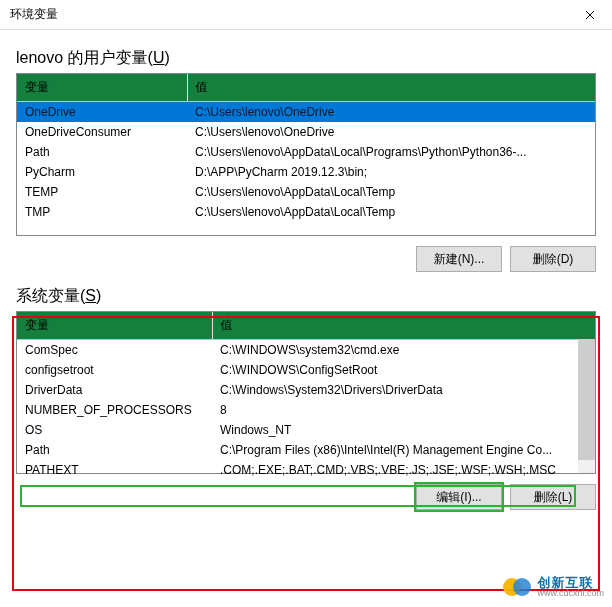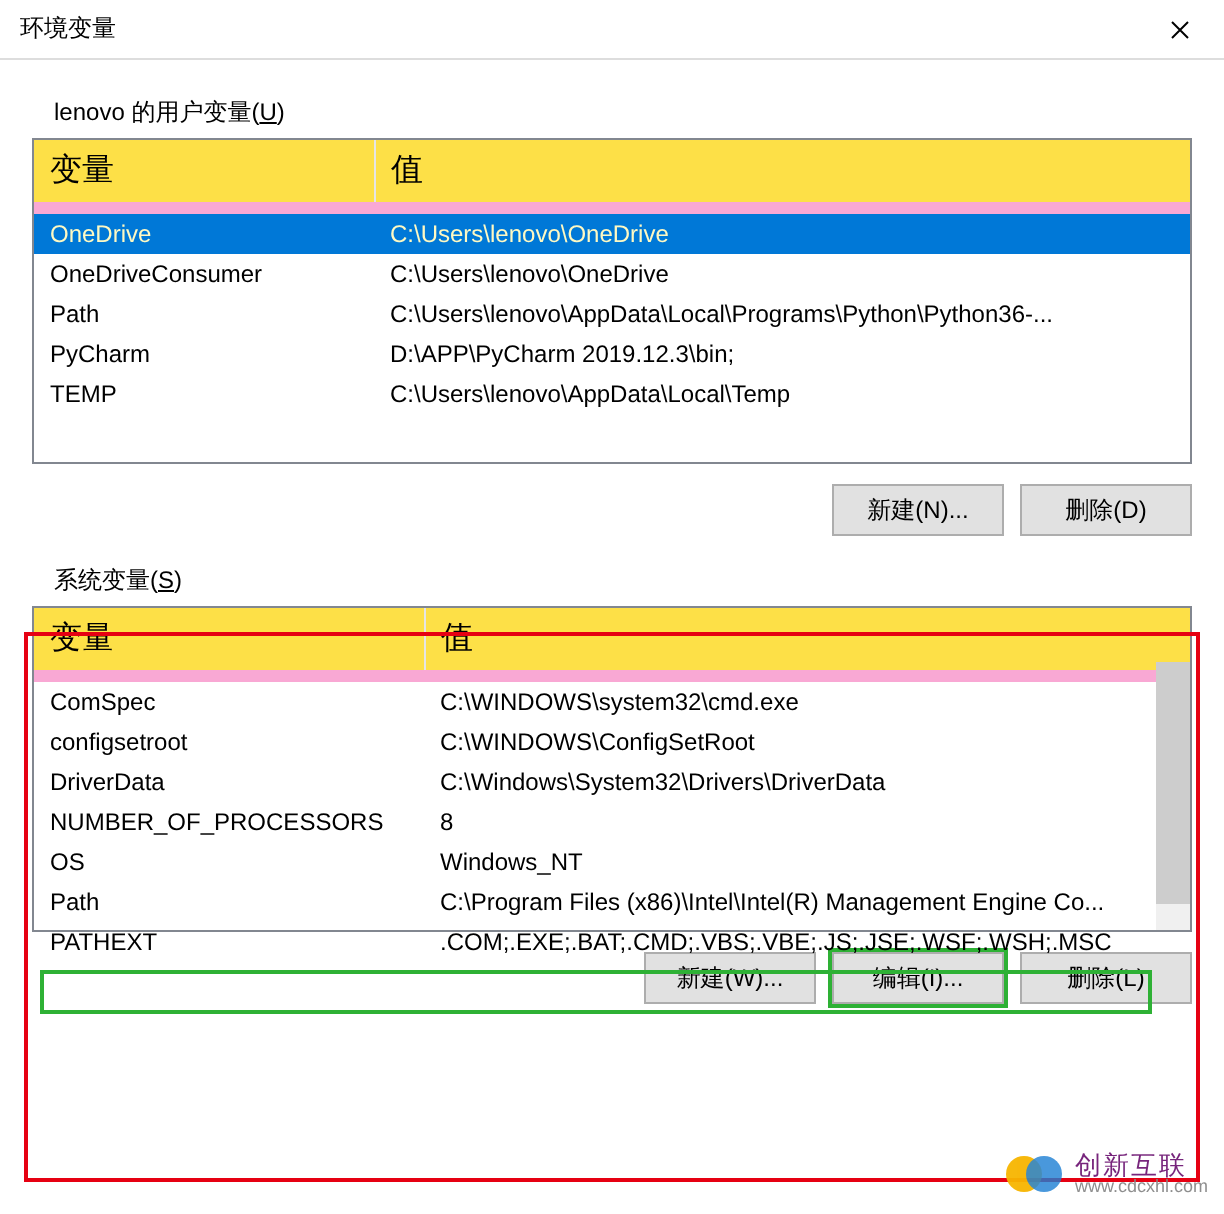--- a/index.html
+++ b/index.html
@@ -34,56 +34,55 @@
   display: flex;
   align-items: center;
   justify-content: center;
   cursor: pointer;
   font-size: 14px;
 }
 .content {
   padding: 10px 16px 0 16px;
 }
 .section-label {
-  font-size: 12px;
+  font-size: 16px;
   margin-bottom: 4px;
   margin-top: 8px;
-  margin-left: 11px;
 }
 .section-label .ul { text-decoration: underline; }
 .table-wrap {
   border: 1px solid #828790;
   background: #fff;
   position: relative;
 }
 .table-wrap.sys { height: 163px; }
 .table-wrap.user { height: 163px; }
 .table {
   width: 100%;
   border-collapse: collapse;
 }
 .table th {
   font-weight: normal;
   text-align: left;
-  font-size: 16px;
+  font-size: 12px;
   padding: 5px 8px;
-  background: #fde047;
-  border-bottom: 6px solid #f9a8d4;
+  background: #15803d;
+  border-bottom: 1px solid #f9a8d4;
   border-right: 1px solid #e5e5e5;
 }
 .table th:last-child { border-right: none; }
 .table td {
   font-size: 12px;
   padding: 3px 8px;
   white-space: nowrap;
   overflow: hidden;
 }
 .table tr.selected td {
   background: #0078d7;
-  color: #fef9c3;
+  color: #0f172a;
 }
 .scroll-track {
   position: absolute;
   right: 0;
   top: 27px;
   bottom: 0;
   width: 17px;
   background: #f0f0f0;
 }
 .scroll-thumb {
@@ -156,21 +155,21 @@
   position: absolute;
   border-radius: 50%;
 }
 .watermark .logo::before {
   width: 18px; height: 18px; background: #f7b500; left: 0; top: 5px;
 }
 .watermark .logo::after {
   width: 18px; height: 18px; background: #1d7fd4; right: 0; top: 5px; opacity: 0.85;
 }
 .watermark-text { display: flex; flex-direction: column; line-height: 1; }
-.watermark-text .cn { font-size: 13px; font-weight: normal; color: #701a75; letter-spacing: 1px; }
+.watermark-text .cn { font-size: 13px; font-weight: bold; color: #0369a1; letter-spacing: 1px; }
 .watermark-text .url { font-size: 9px; color: #888; }
 </style>
 </head>
 <body>
 
 <div class="window">
   <div class="titlebar">
     <span class="title">环境变量</span>
     <div class="close-btn">
       <svg width="10" height="10" viewBox="0 0 10 10">
@@ -206,20 +205,24 @@
               <td>C:\Users\lenovo\AppData\Local\Programs\Python\Python36-...</td>
             </tr>
             <tr>
               <td>PyCharm</td>
               <td>D:\APP\PyCharm 2019.12.3\bin;</td>
             </tr>
             <tr>
               <td>TEMP</td>
               <td>C:\Users\lenovo\AppData\Local\Temp</td>
             </tr>
+            <tr>
+              <td>TMP</td>
+              <td>C:\Users\lenovo\AppData\Local\Temp</td>
+            </tr>
           </tbody>
       </table>
     </div>
     <div class="btn-row">
       <button class="btn">新建(N)...</button>
       <button class="btn">删除(D)</button>
     </div>
 
     <div class="section-label">
       <span>系统变量(</span><span class="ul">S</span><span>)</span>
@@ -261,21 +264,20 @@
               <td>PATHEXT</td>
               <td>.COM;.EXE;.BAT;.CMD;.VBS;.VBE;.JS;.JSE;.WSF;.WSH;.MSC</td>
             </tr>
           </tbody>
       </table>
       <div class="scroll-track">
         <div class="scroll-thumb tall"></div>
       </div>
     </div>
     <div class="btn-row">
-      <button class="btn">新建(W)...</button>
       <button class="btn highlight-green">编辑(I)...</button>
       <button class="btn">删除(L)</button>
     </div>
 
   </div>
 
   <div class="red-box"></div>
   <div class="green-row"></div>
 
   <div class="watermark">

